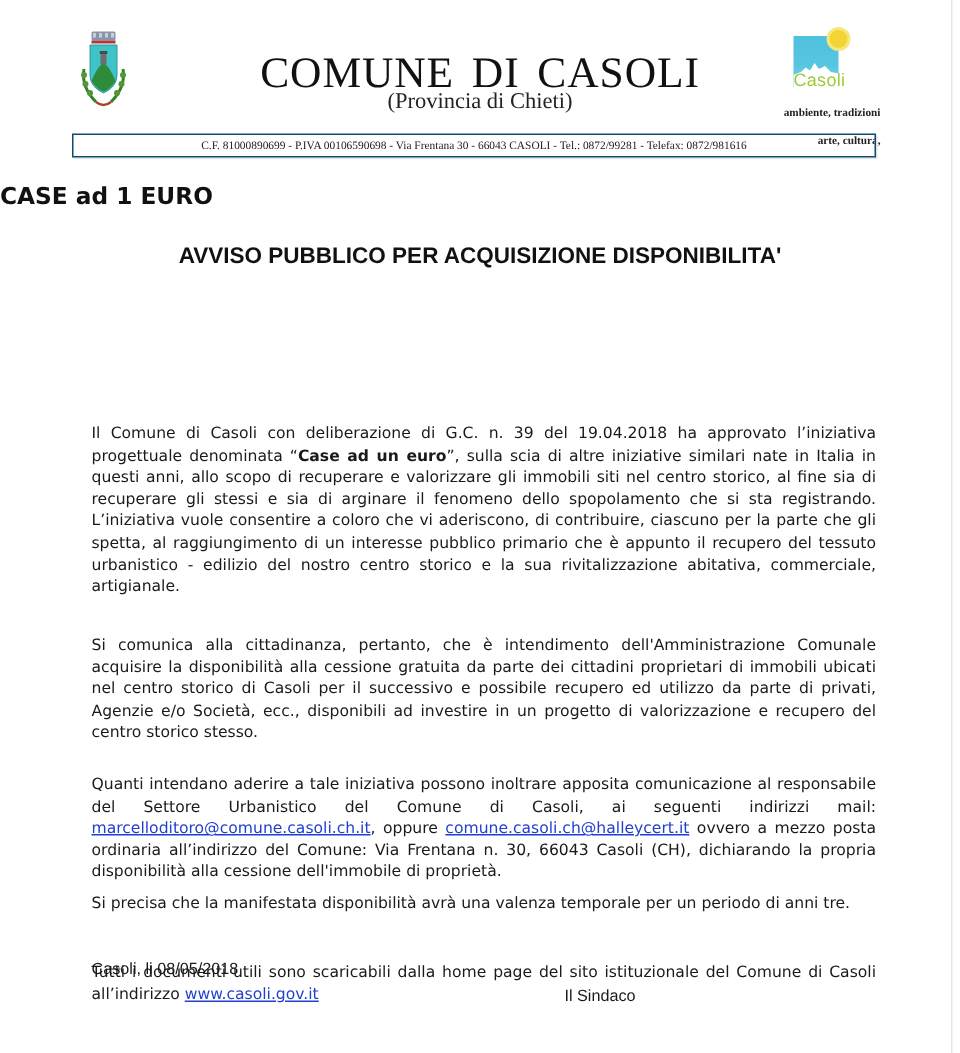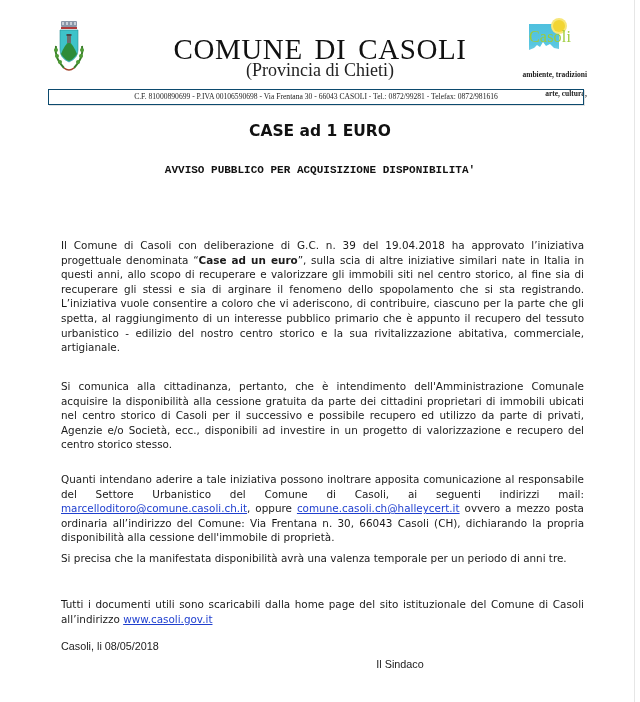--- a/index.html
+++ b/index.html
@@ -58,23 +58,23 @@
       top: 0px;
       width: 12px;
       height: 12px;
       border-radius: 50%;
       background: #f2d534;
       box-shadow: 0 0 0 2px #f7e679;
     }
     .logo-casoli .logo-word {
       position: absolute;
       left: 14px;
-      top: 8px;
-      font-family: Liberation Serif, serif;
-      font-size: 16px;
+      top: 26px;
+      font-family: Liberation Sans, sans-serif;
+      font-size: 12px;
       color: #9ccc3a;
       letter-spacing: 0.2px;
     }
     .logo-casoli .logo-tag1 {
       position: absolute;
       right: 0px;
       top: 41px;
       font-family: "Liberation Serif", serif;
       font-size: 7.5px;
       font-weight: bold;
@@ -105,21 +105,21 @@
       word-spacing: 4px;
       margin-top: 11px;
     }
     .provincia {
       position: absolute;
       left: 0;
       width: 640px;
       top: 60px;
       text-align: center;
       font-family: "Liberation Serif", serif;
-      font-size: 18px;
+      font-size: 15px;
       color: #222;
     }
     .info-box {
       position: absolute;
       left: 48px;
       top: 89px;
       width: 534px;
       height: 14px;
       border: 1px solid #0c4a6e;
       box-shadow: 1px 1px 0 #e2e2e2;
@@ -129,48 +129,49 @@
       text-align: center;
       line-height: 14px;
       white-space: nowrap;
     }
     
     .main-title {
       position: absolute;
       left: 0;
       width: 640px;
       top: 122px;
-      text-align: center;
+      text-align: left;
       font-family: "DejaVu Sans", sans-serif;
       font-weight: bold;
       font-size: 15.5px;
       color: #111;
     }
     .subtitle {
       position: absolute;
       left: 0;
       width: 640px;
       top: 163px;
       text-align: center;
-      font-family: Liberation Mono, monospace;
-      font-weight: bold;
-      font-size: 11px;
+      font-family: Liberation Sans, sans-serif;
+      font-weight: bold;
+      font-size: 15px;
       line-height: 15px;
       color: #111;
     }
     
     .body-text {
       position: absolute;
       left: 61px;
       width: 523px;
       font-family: "DejaVu Sans", sans-serif;
       font-size: 10.4px;
       line-height: 14.6px;
       text-align: justify;
       color: #1a1a1a;
+      margin-top: 44px;
     }
     .para1 { top: 238px; }
     .para2 { top: 379px; }
     .para3 { top: 472px; }
     .para4 { top: 551px; }
     .para5 { top: 597px; }
     .body-text .b { font-weight: bold; }
     .body-text a {
       color: #1f3fcf;
       text-decoration: underline;

